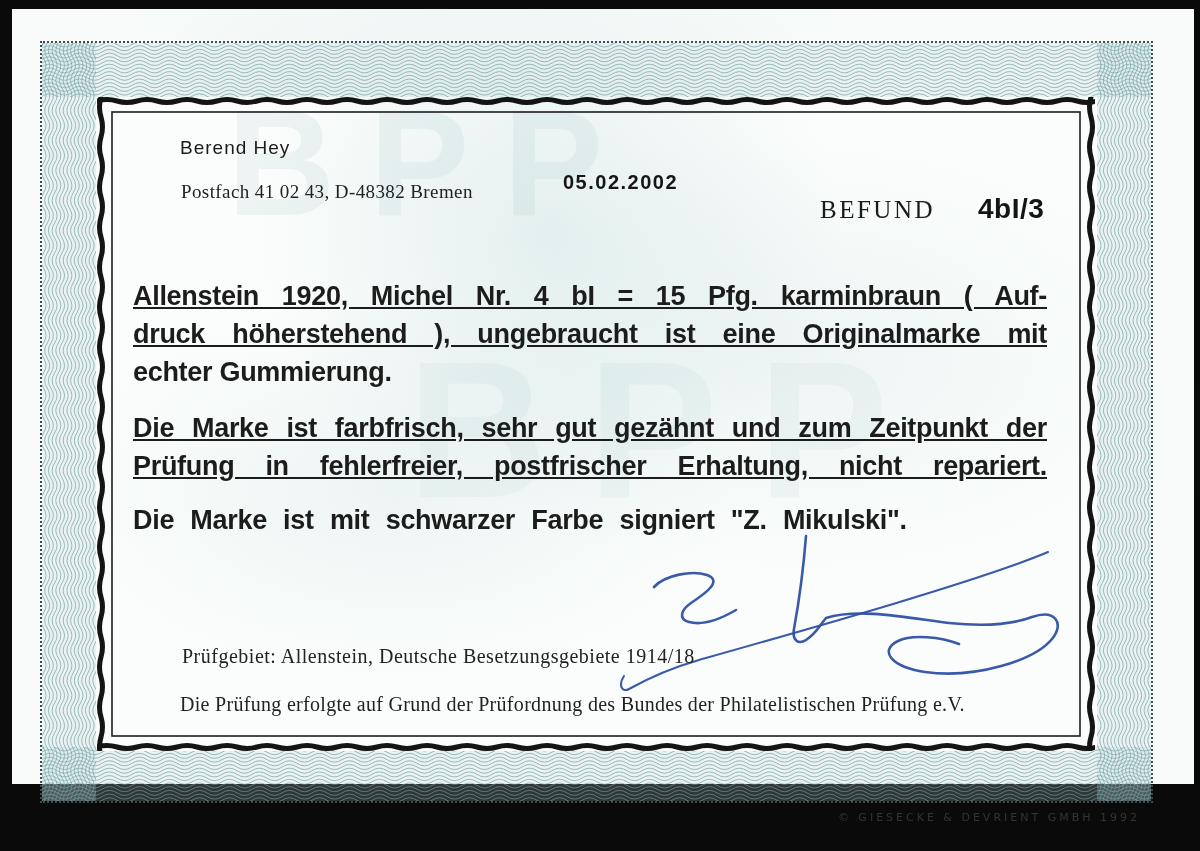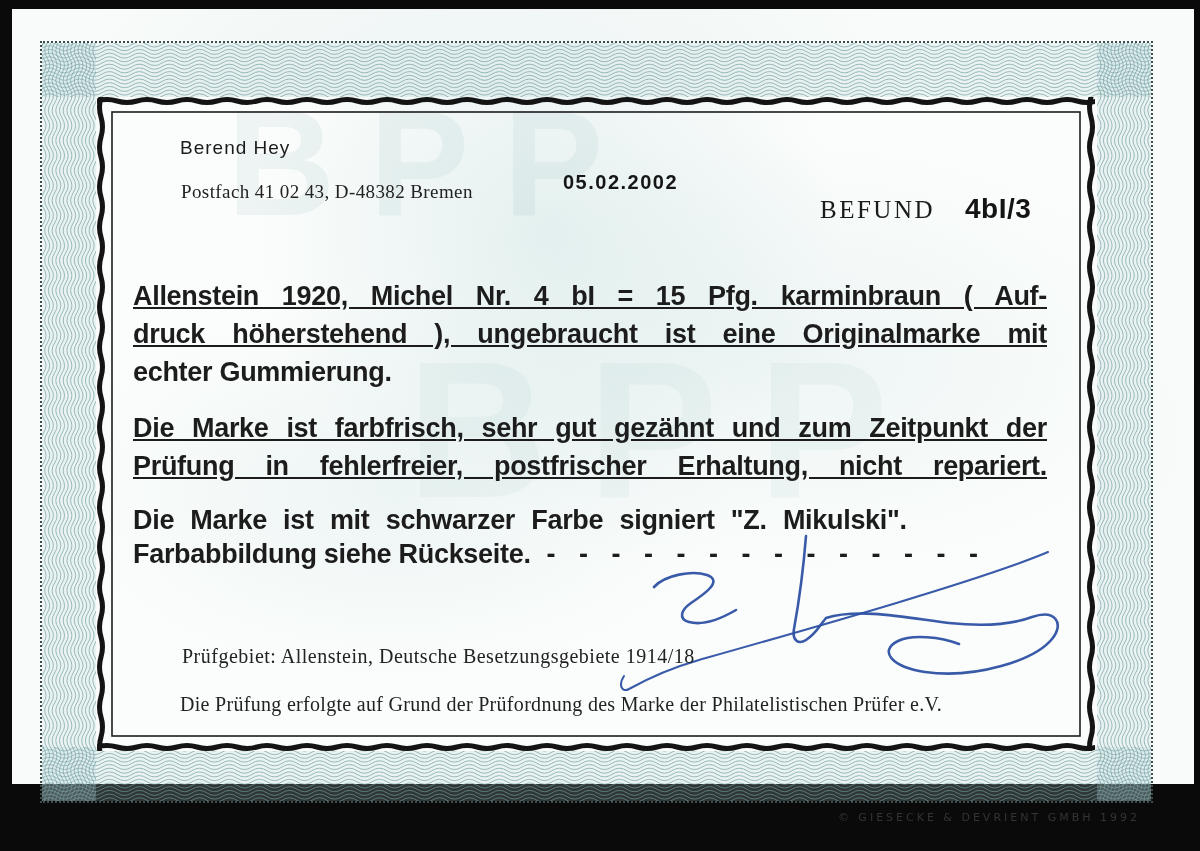--- a/index.html
+++ b/index.html
@@ -48,21 +48,21 @@
     font-family:Liberation Sans, sans-serif;font-size:19px;color:#1b1b1b;letter-spacing:1px;text-align:center;
   }
   .examiner-address{
     position:absolute;left:84px;top:84px;
     font-family:"Liberation Serif",serif;font-size:19px;color:#222;letter-spacing:.4px;
   }
   .cert-date{
     position:absolute;left:466px;top:74px;
     font-size:20px;font-weight:700;color:#151515;letter-spacing:1.5px;
   }
-  .befund-row{position:absolute;left:723px;top:96px;display:flex;align-items:baseline;gap:30px;}
+  .befund-row{position:absolute;left:723px;top:96px;display:flex;align-items:baseline;gap:43px;}
   .doc-type{font-family:"Liberation Serif",serif;font-size:25px;letter-spacing:2.5px;color:#1b1b1b;}
   .doc-number{font-size:28px;font-weight:700;color:#141414;letter-spacing:.5px;}
   
   .textblock{position:absolute;left:36px;width:914px;color:#1c1c1c;}
   .bline{
     font-size:27px;font-weight:700;line-height:38px;letter-spacing:-.3px;
     white-space:normal;
   }
   .jline{text-align:justify;text-align-last:justify;text-decoration:underline;}
   .wide{word-spacing:9px;margin-top:16px;}
@@ -192,29 +192,25 @@
       <div class="bline jline">druck höherstehend ), ungebraucht ist eine Originalmarke mit</div>
       <div class="bline">echter Gummierung.</div>
     </div>
 
     <div id="para2" class="textblock">
       <div class="bline jline">Die Marke ist farbfrisch, sehr gut gezähnt und zum Zeitpunkt der</div>
       <div class="bline jline">Prüfung in fehlerfreier, postfrischer Erhaltung, nicht repariert.</div>
       <div class="bline wide">Die Marke ist mit schwarzer Farbe signiert "Z. Mikulski".</div>
     </div>
 
-    <div id="colorline" class="textblock">
-      <span class="bline">Farbabbildung siehe Rückseite.</span>
-      <span class="dashes">- - - - - - - - - - - - - -</span>
-    </div>
 
     <svg class="signature" viewBox="0 0 480 175">
       <path class="thin" d="M451,22 C385,50 215,98 102,130 C74,138 50,149 32,159 C25,163 21,155 27,146"></path>
       <path d="M57,57 C68,45 95,40 110,45 C127,51 106,65 94,73 C84,80 81,89 92,92 C107,96 127,87 139,80"></path>
       <path d="M209,6 C206,44 201,77 197,99 C195,110 201,115 209,110 C219,104 223,95 229,88 C263,77 317,89 352,93 C391,97 419,93 435,87 C458,79 468,93 455,109 C438,130 379,149 328,142 C295,137 281,121 301,111 C315,104 344,107 362,114"></path>
     </svg>
 
     <div class="foot1">Prüfgebiet: Allenstein, Deutsche Besetzungsgebiete 1914/18</div>
-    <div class="foot2">Die Prüfung erfolgte auf Grund der Prüfordnung des Marke der Philatelistischen Prüfer e.V.</div>
+    <div class="foot2">Die Prüfung erfolgte auf Grund der Prüfordnung des Bundes der Philatelistischen Prüfung e.V.</div>
   </div>
 
   <div class="copyright">©  GIESECKE &amp; DEVRIENT GMBH 1992</div>
 </div>
 
 </body></html>

